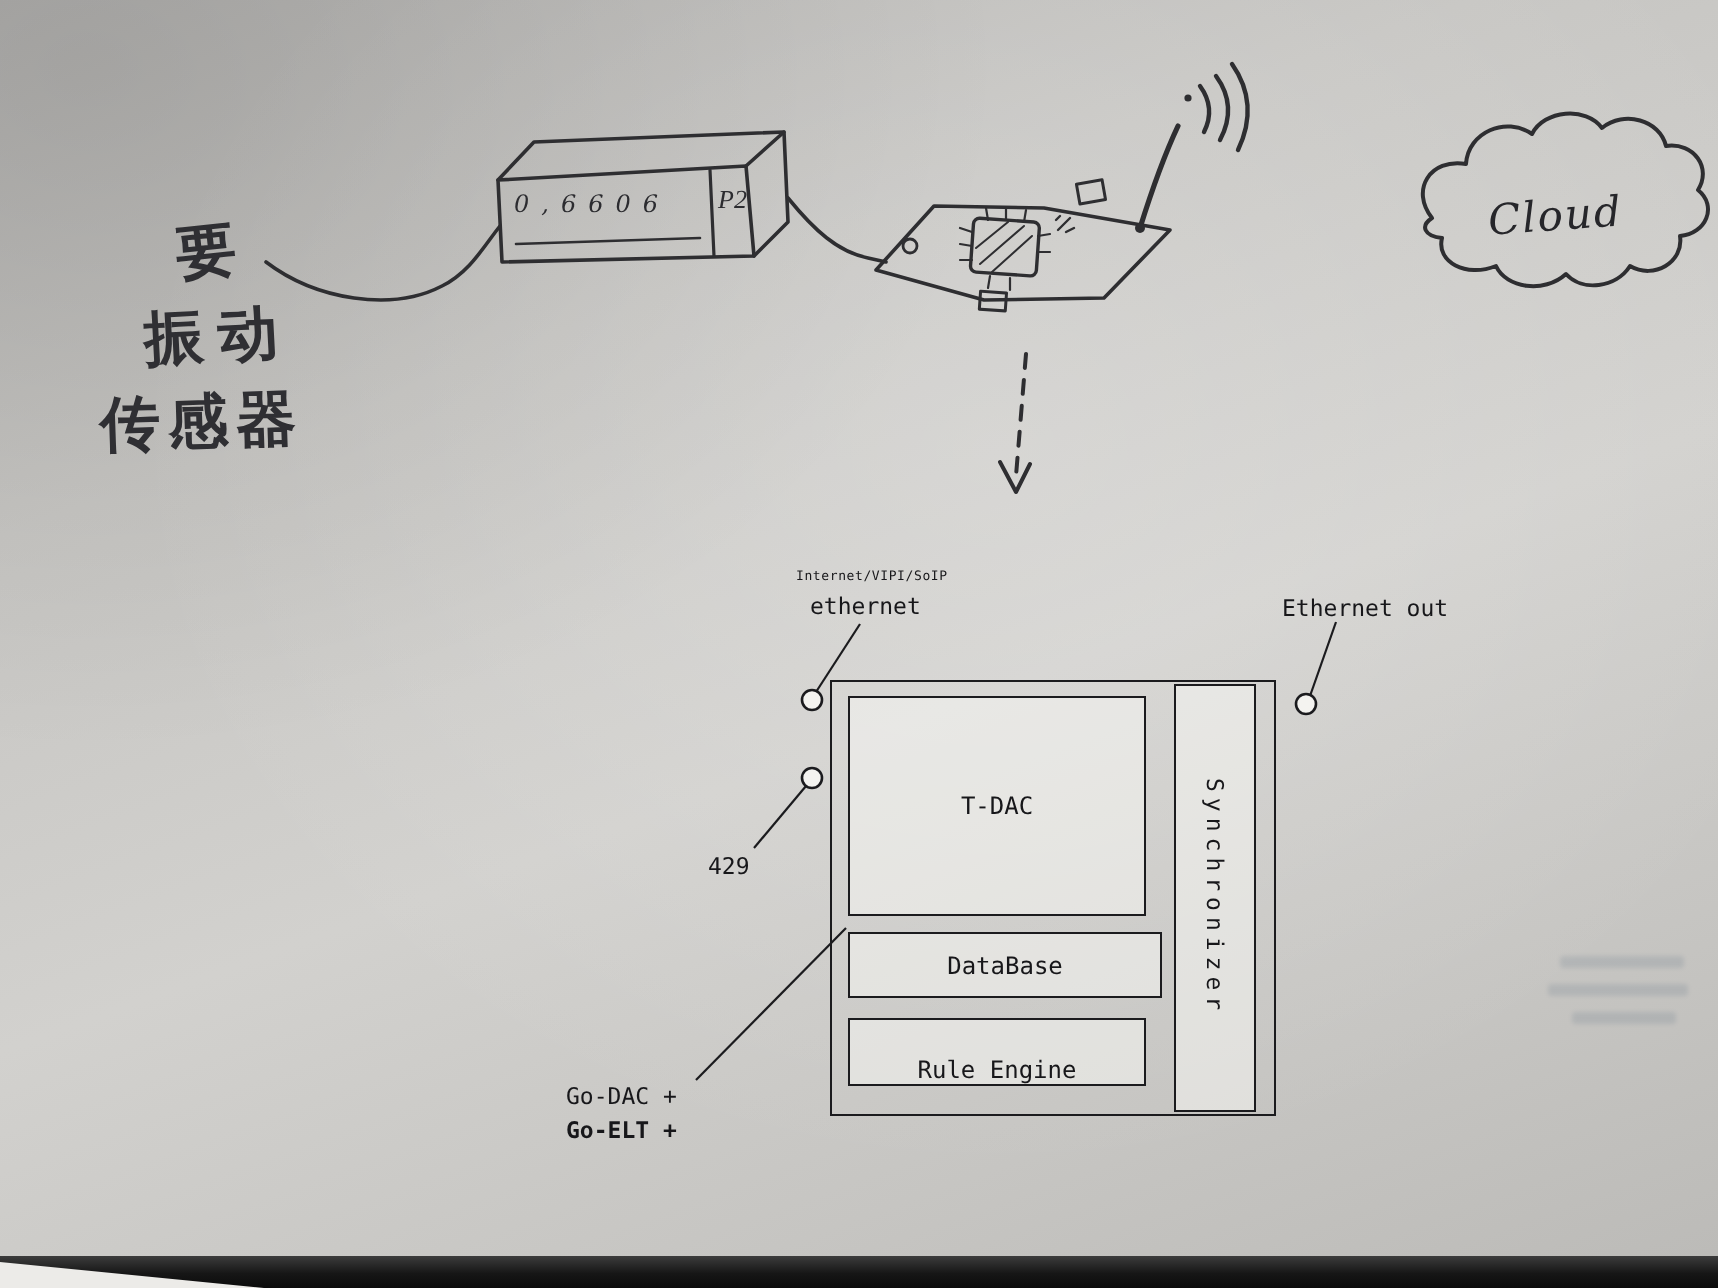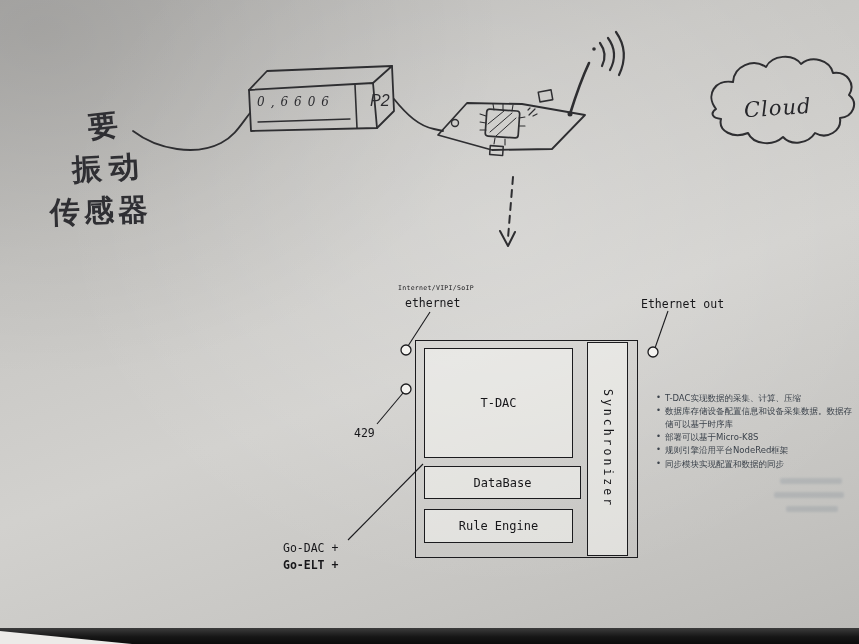--- a/index.html
+++ b/index.html
@@ -15,40 +15,40 @@
     pointer-events:none;
   }
   svg.strokes{position:absolute;left:0;top:0;pointer-events:none;}
   
   .hw{position:absolute;color:#2f2f33;font-family:"DejaVu Sans", sans-serif;font-weight:600;white-space:nowrap;}
   .hw-l1{left:88px;top:106px;font-size:30px;transform:rotate(-6deg);}
   .hw-l2{left:72px;top:148px;font-size:30px;letter-spacing:7px;transform:rotate(-3deg);}
   .hw-l3{left:50px;top:191px;font-size:30px;letter-spacing:4px;transform:rotate(-2deg);}
   .digits{position:absolute;left:257px;top:95px;font-family:"DejaVu Serif", serif;font-style:italic;
           font-size:12px;letter-spacing:6px;color:#2c2c30;white-space:nowrap;}
-  .p2{position:absolute;left:370px;top:92px;font-family:Liberation Sans, sans-serif;font-style:italic;
-      font-size:16px;color:#2c2c30;}
+  .p2{position:absolute;left:359px;top:92px;font-family:Liberation Serif, serif;font-style:italic;
+      font-size:13px;color:#2c2c30;}
   .cloud-word{position:absolute;left:744px;top:96px;font-family:"DejaVu Serif", serif;font-style:italic;
       font-size:21px;color:#26262a;transform:rotate(-4deg);letter-spacing:1px;}
   
   .pr{position:absolute;color:#17171a;font-family:"DejaVu Sans Mono", monospace;white-space:nowrap;}
   .eth-sub{left:398px;top:284px;font-size:6.5px;font-weight:normal;letter-spacing:0.3px;}
   .eth{left:405px;top:296px;font-size:11.5px;}
   .ethout{left:641px;top:297px;font-size:11.5px;}
   .rs485{left:354px;top:426px;font-size:11.5px;}
   .godac{left:283px;top:541px;font-size:11.5px;}
   .goelt{left:283px;top:558px;font-size:11.5px;font-weight:bold;}
   
   .rect{position:absolute;box-sizing:border-box;border:1.5px solid #1b1b1e;}
   .outer{left:415px;top:340px;width:223px;height:218px;background:transparent;}
   .cell{display:flex;align-items:center;justify-content:center;background:rgba(246,245,242,0.55);
         font-size:12px;color:#17171a;font-family:"DejaVu Sans Mono", monospace;}
   .tdac{left:424px;top:348px;width:149px;height:110px;}
   .database{left:424px;top:466px;width:157px;height:33px;}
-  .rule{left:424px;top:509px;width:149px;height:34px;}
+  .rule{left:424px;top:509px;width:149px;height:34px;align-items:flex-end;}
   .sync{left:587px;top:342px;width:41px;height:214px;writing-mode:vertical-rl;letter-spacing:3px;font-size:11.5px;}
   
   .notes{position:absolute;left:656px;top:392px;width:198px;font-family:"DejaVu Sans", sans-serif;
          font-size:8.5px;line-height:1.45;color:#3b424b;}
   .note{position:relative;padding-left:9px;margin-bottom:1px;}
   .note::before{content:"\2022";position:absolute;left:0;top:-1px;}
   
   .bleed{position:absolute;opacity:0.12;background:#2f4a66;border-radius:2px;filter:blur(1px);}
   .bleed1{left:780px;top:478px;width:62px;height:6px;}
   .bleed2{left:774px;top:492px;width:70px;height:6px;}
@@ -146,27 +146,20 @@
   <div class="rect cell database">
     <span>DataBase</span>
   </div>
   <div class="rect cell rule">
     <span>Rule Engine</span>
   </div>
   <div class="rect cell sync">
     <span>Synchronizer</span>
   </div>
 
-  <div class="notes">
-    <div class="note">T-DAC实现数据的采集、计算、压缩</div>
-    <div class="note">数据库存储设备配置信息和设备采集数据。数据存储可以基于时序库</div>
-    <div class="note">部署可以基于Micro-K8S</div>
-    <div class="note">规则引擎沿用平台NodeRed框架</div>
-    <div class="note">同步模块实现配置和数据的同步</div>
-  </div>
 
   <div class="bleed bleed1"></div>
   <div class="bleed bleed2"></div>
   <div class="bleed bleed3"></div>
 
   <div class="floor"></div>
   <div class="floor-wedge"></div>
 </div>
 
 </body></html>

